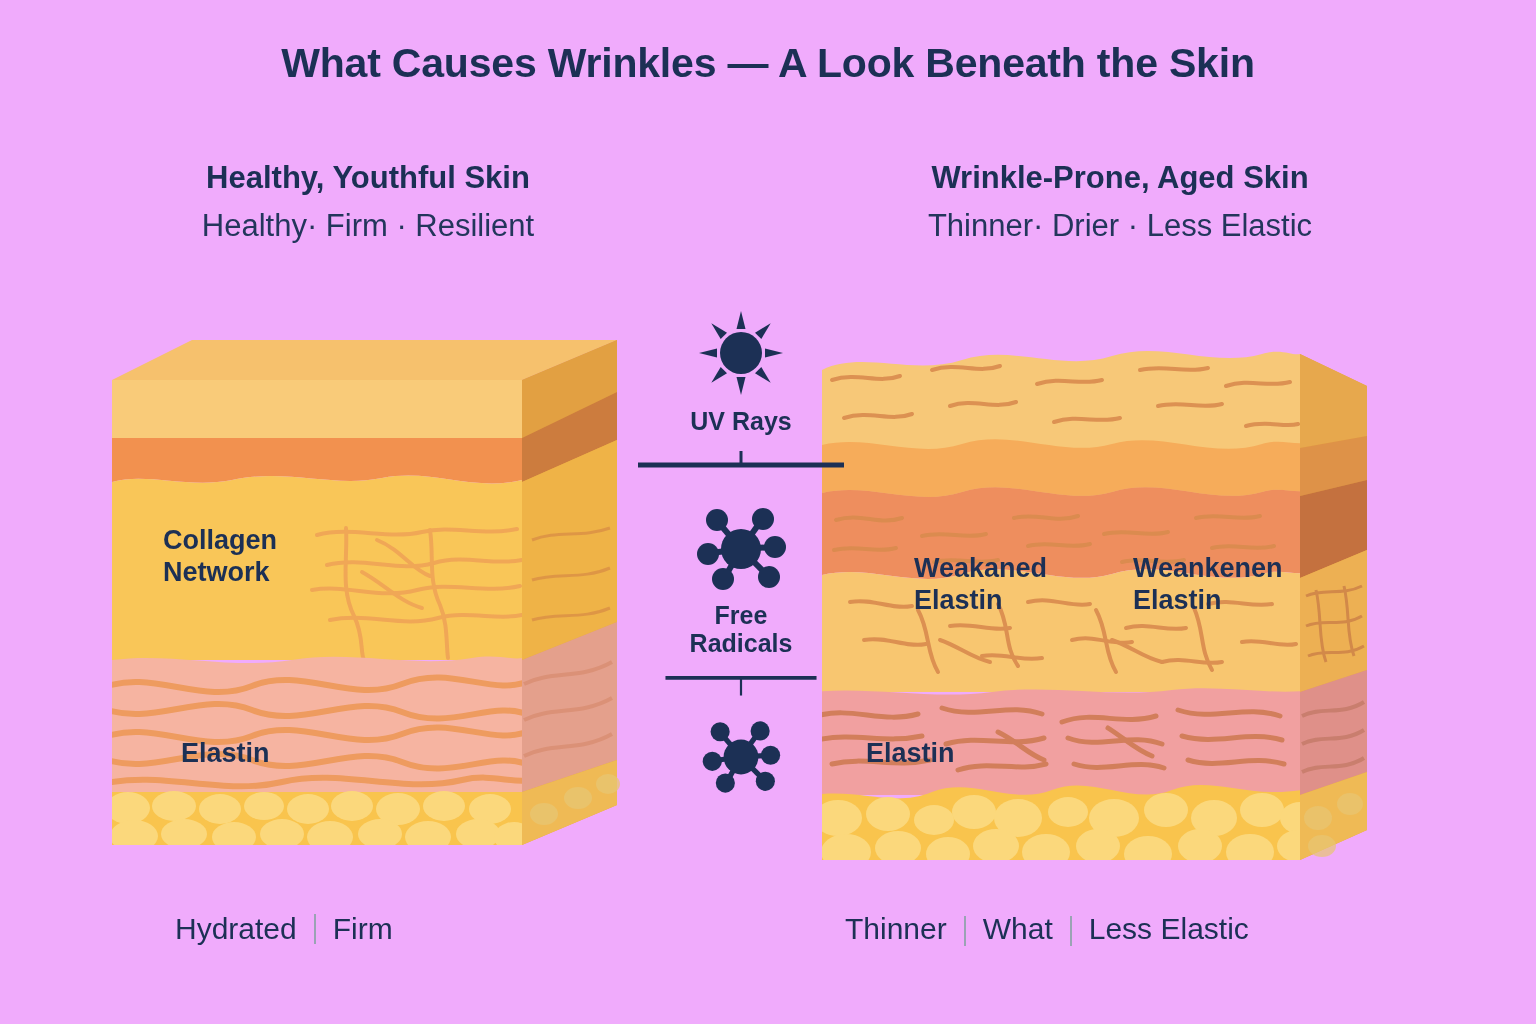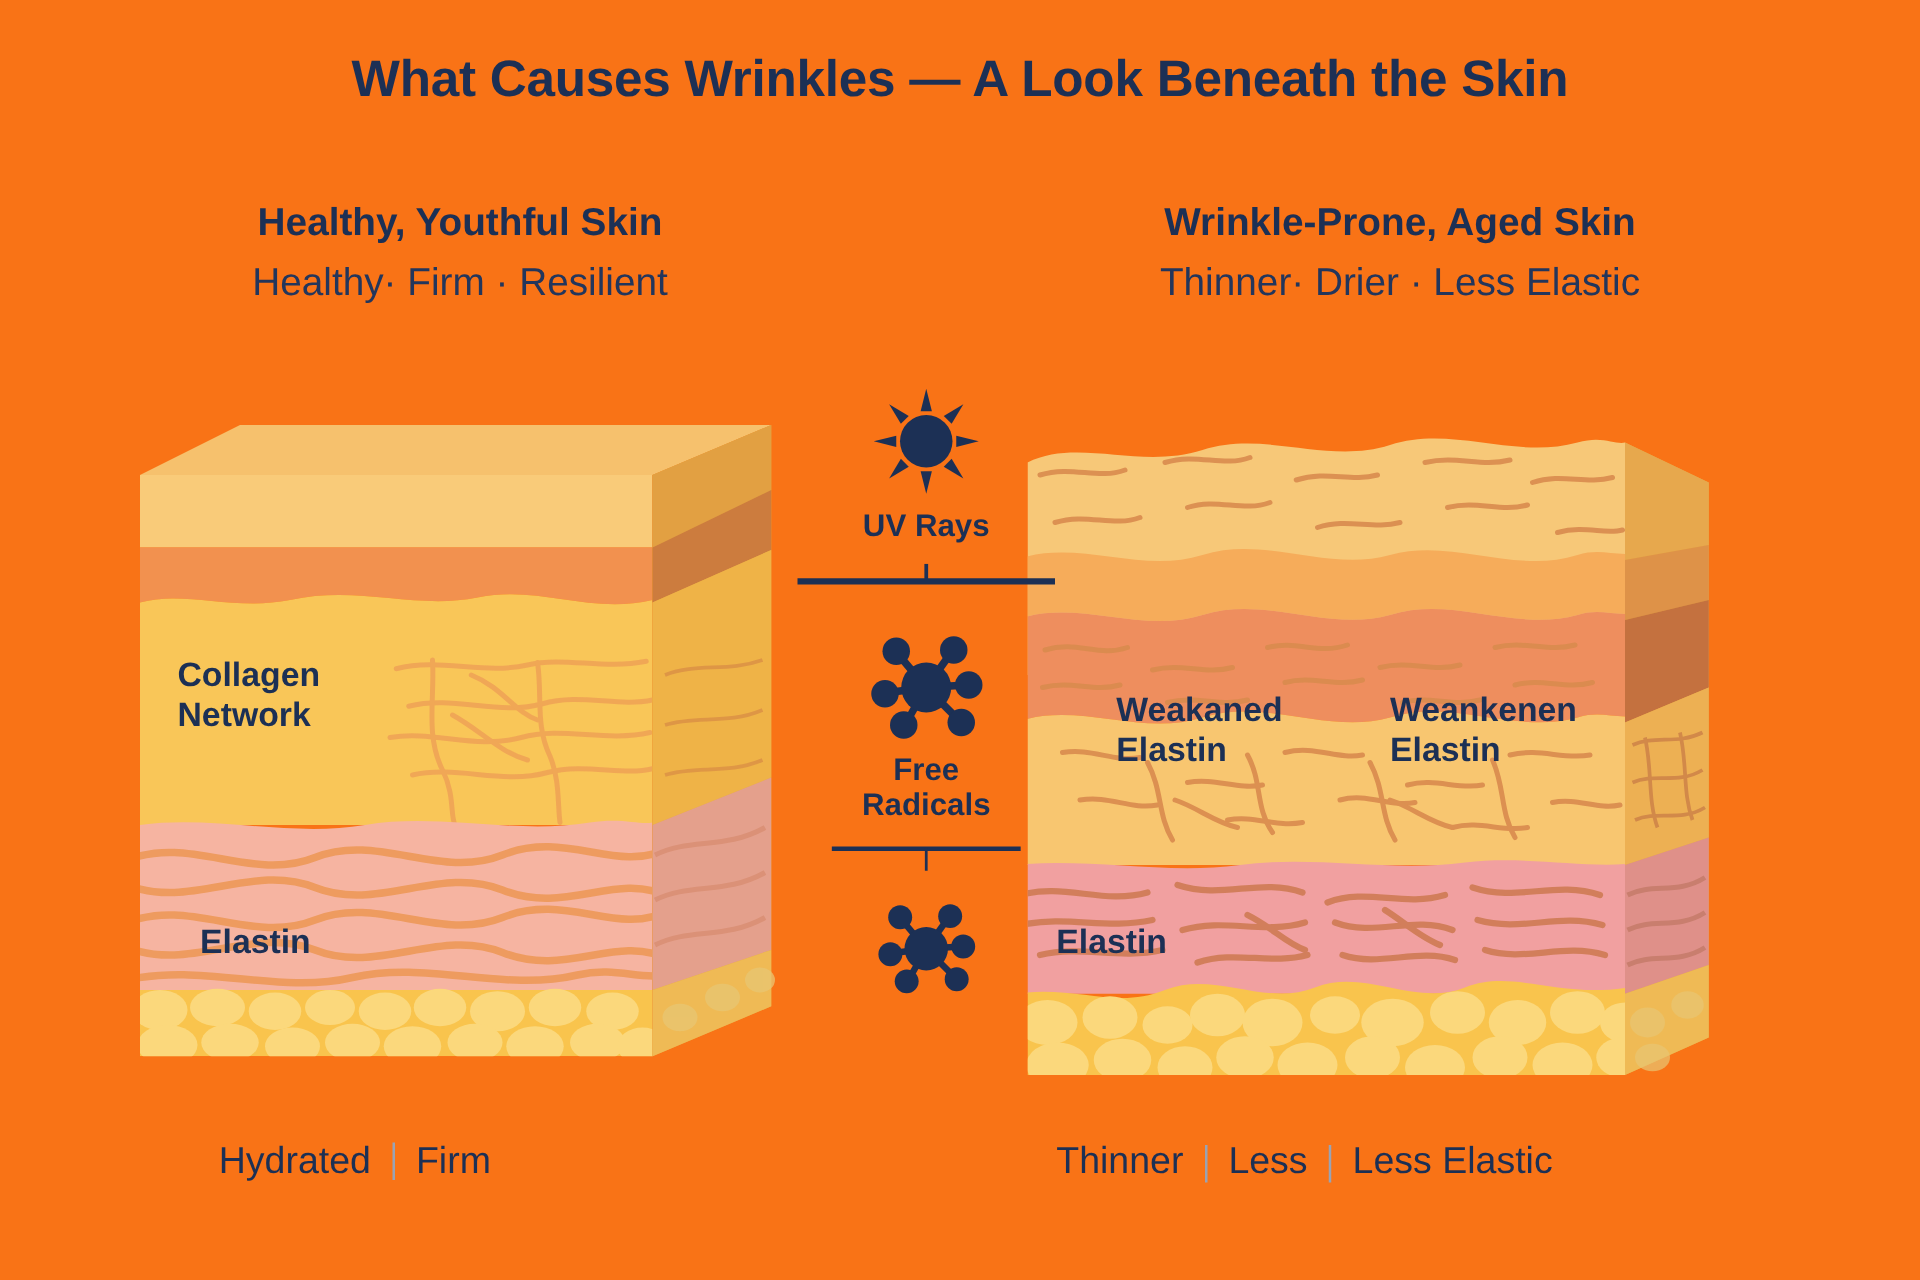--- a/index.html
+++ b/index.html
@@ -7,21 +7,21 @@
     padding: 0;
     background: #FDF2E3;
   }
   body {
     font-family: "Liberation Sans", sans-serif;
   }
   #canvas {
     position: relative;
     width: 1536px;
     height: 1024px;
-    background: #f97316;
+    background: #f0abfc;
     overflow: hidden;
   }
 
   
   .title {
     position: absolute;
     left: 0; right: 0;
     top: 40px;
     text-align: center;
     font-size: 41px;
@@ -63,20 +63,21 @@
   .block svg { display: block; overflow: visible; }
 
   .layer-label {
     position: absolute;
     color: #1C3055;
     font-weight: bold;
     font-size: 27px;
     line-height: 1.18;
     pointer-events: none;
     white-space: pre-line;
+    margin-left: 21px;
   }
 
   
   .lbl-collagen { left: 142px; top: 525px; }
   .lbl-elastin-l { left: 160px; top: 738px; font-weight: bold; }
 
   
   .lbl-weak1 { left: 893px; top: 553px; }
   .lbl-weak2 { left: 1112px; top: 553px; }
   .lbl-elastin-r { left: 845px; top: 738px; }
@@ -466,18 +467,18 @@
 
   <div class="caption left">
     <span>Hydrated</span>
     <span class="sep"></span>
     <span>Firm</span>
   </div>
 
   <div class="caption right">
     <span>Thinner</span>
     <span class="sep"></span>
-    <span>Less</span>
+    <span>What</span>
     <span class="sep"></span>
     <span>Less Elastic</span>
   </div>
 
 </div>
 
 </body></html>

